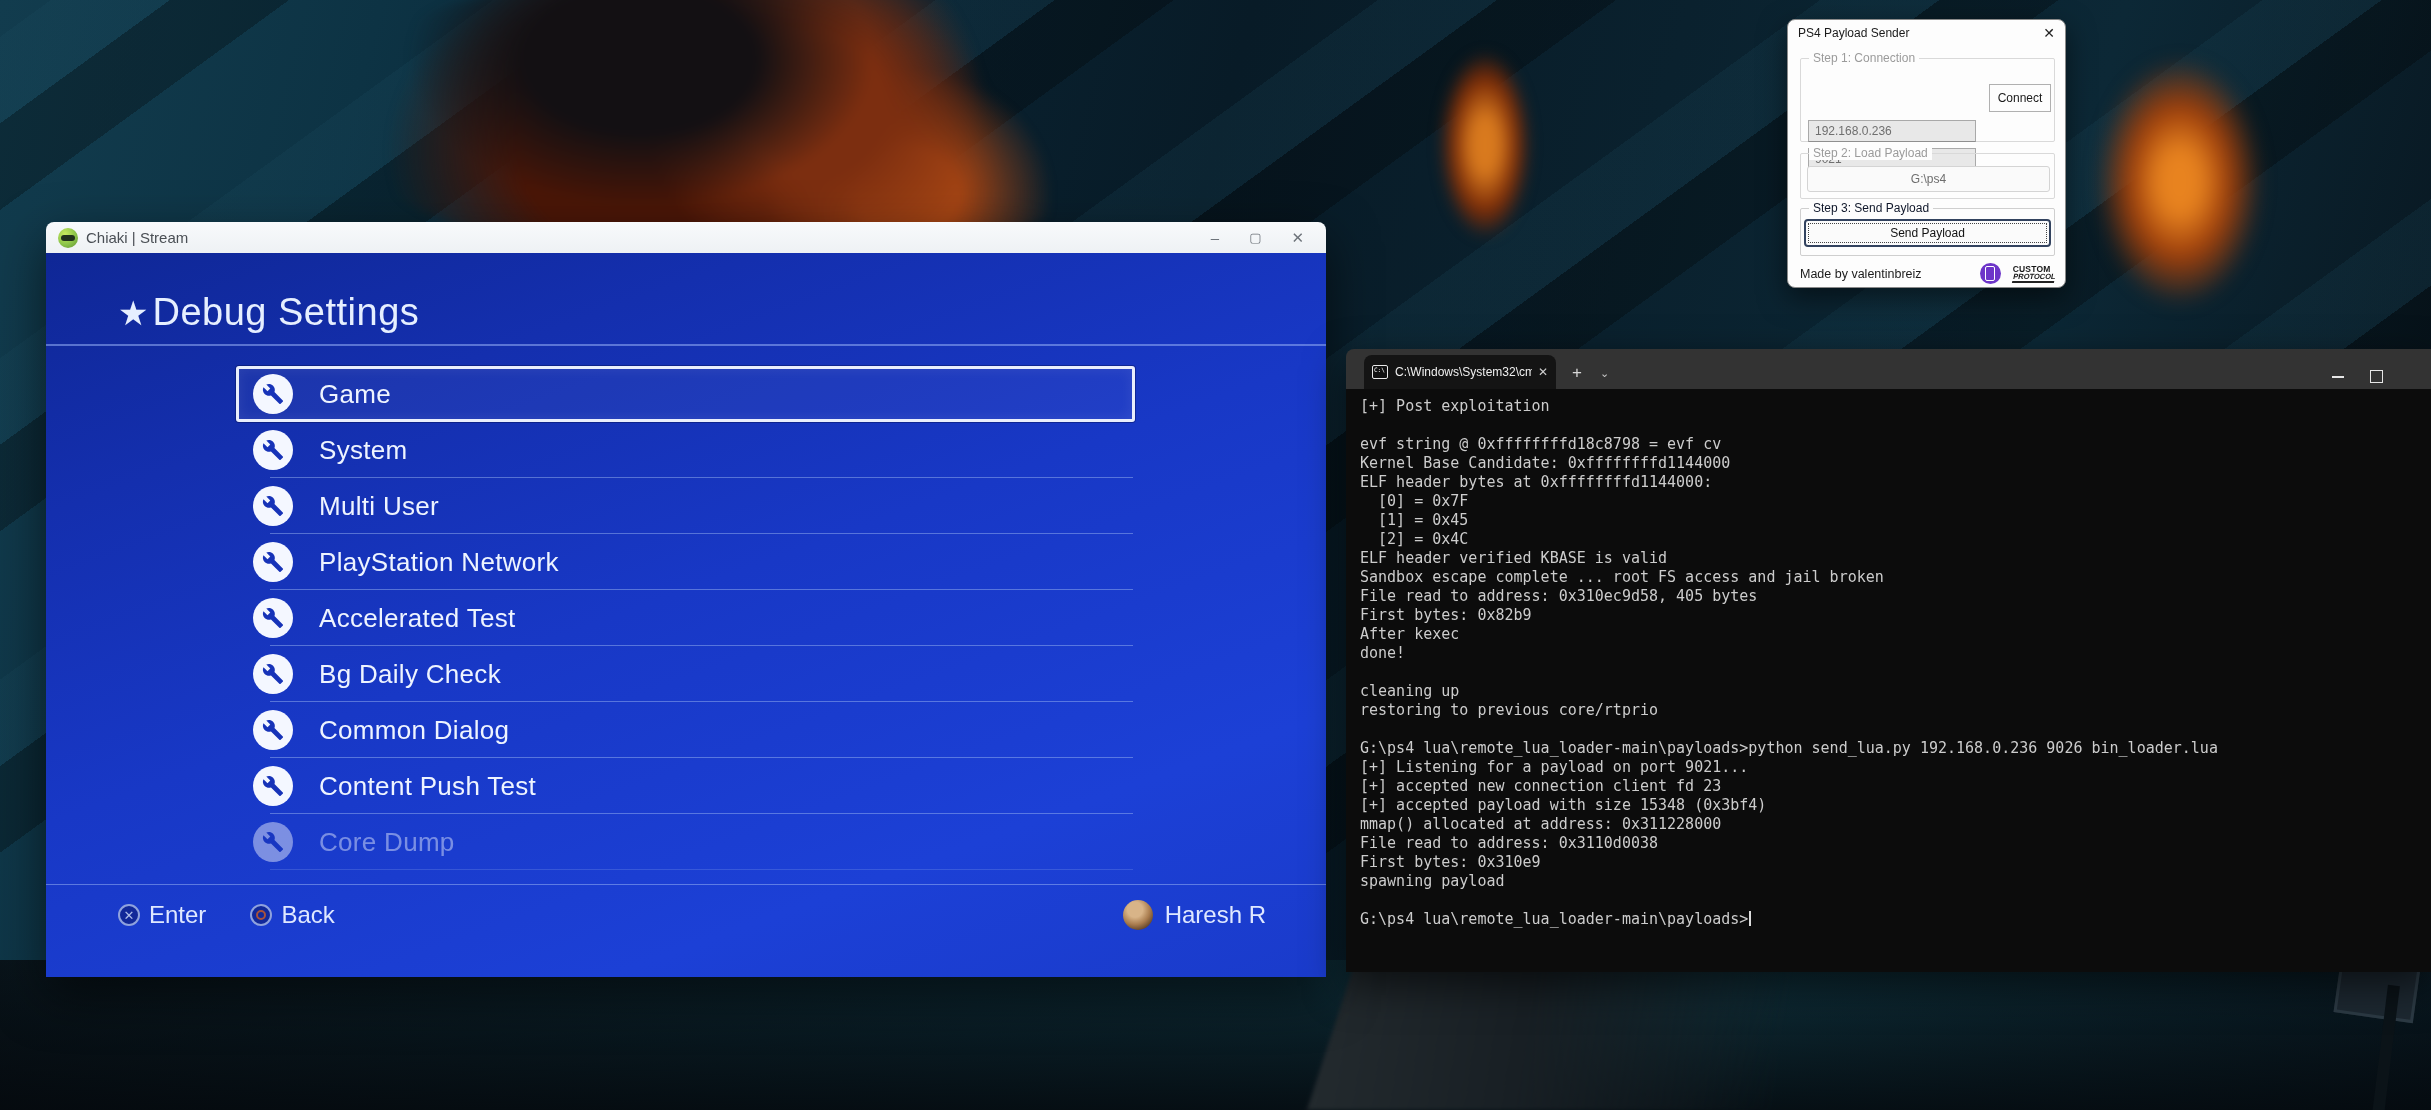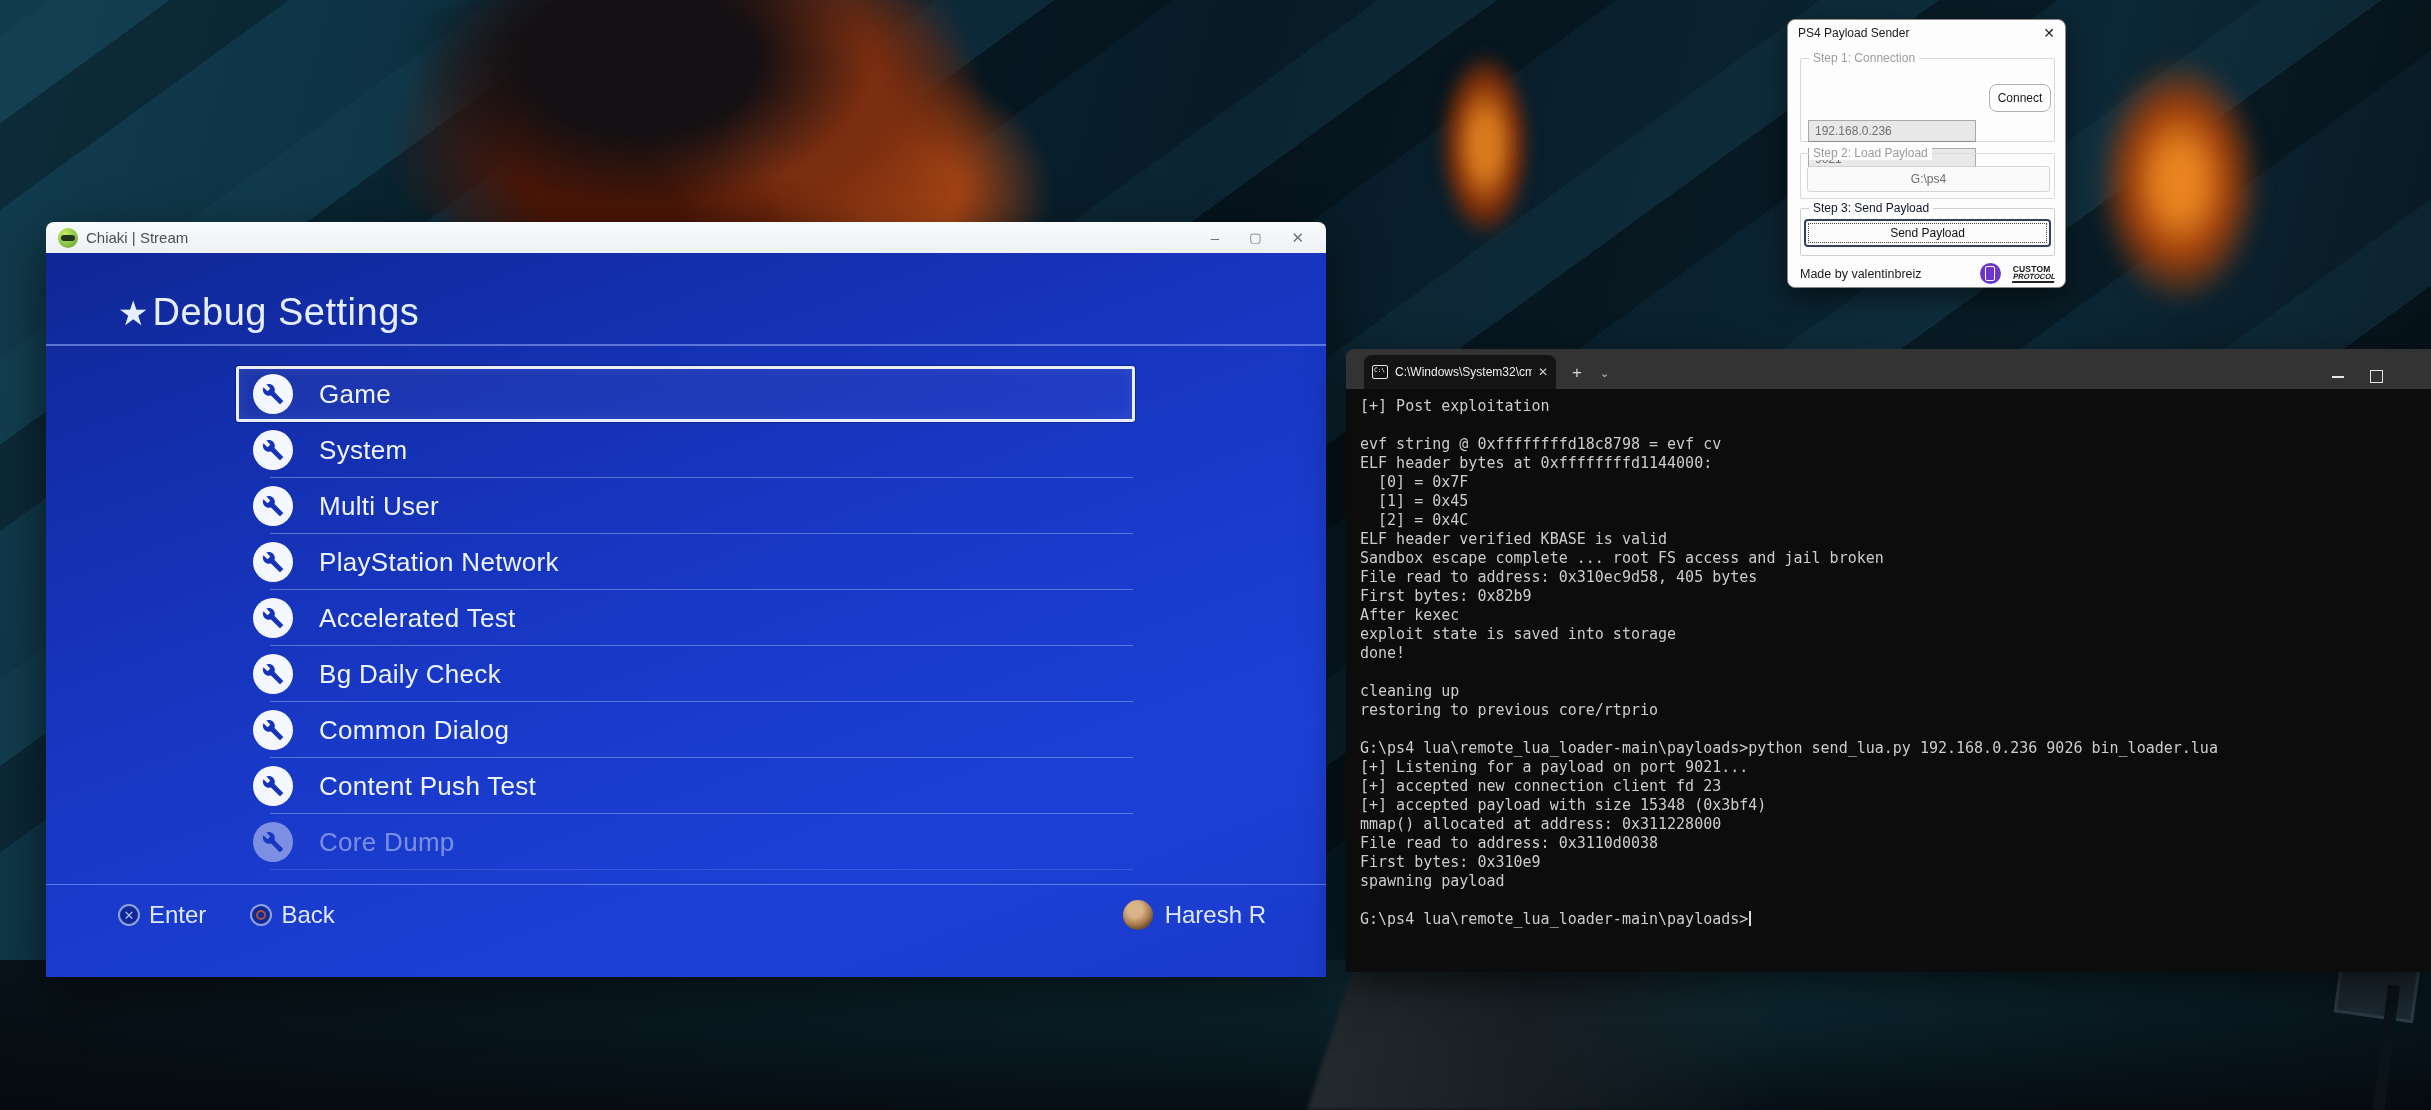--- a/index.html
+++ b/index.html
@@ -87,21 +87,21 @@
   .payload-close{margin-left:auto;font-size:14px;color:#222;line-height:1;}
   .group{position:absolute;border:1px solid #d9d9d9;border-radius:2px;box-sizing:border-box;}
   .group-legend{position:absolute;top:-8px;left:8px;background:#fdfdfd;padding:0 4px;font-size:12px;color:#9b9b9b;}
   .group-legend.dark{color:#0f172a;}
   .g1{left:12px;top:38px;width:255px;height:84px;}
   .tb{position:absolute;left:7px;width:168px;height:22px;background:#e8e8e8;border:1px solid #a9a9a9;
     border-bottom-color:#8f8f8f;box-sizing:border-box;font-size:12px;color:#6f6f6f;padding:0 6px;
     font-family:"Liberation Sans",sans-serif;display:flex;align-items:center;margin-top:48px;}
   .tb-ip{top:13px;} .tb-port{top:41px;}
   .btn-connect{position:absolute;left:188px;top:25px;width:60px;height:26px;background:#fdfdfd;
-    border:1px solid #b0b0b0;border-radius:8px;font-size:12px;color:#1a1a1a;
+    border:1px solid #b0b0b0;border-radius:0;font-size:12px;color:#1a1a1a;
     display:flex;align-items:center;justify-content:center;}
   .g2{left:12px;top:133px;width:255px;height:46px;}
   .btn-file{position:absolute;left:6px;top:12px;width:241px;height:24px;background:#fafafa;
     border:1px solid #d4d4d4;border-radius:3px;font-size:12px;color:#6e6e6e;
     display:flex;align-items:center;justify-content:center;}
   .g3{left:12px;top:188px;width:255px;height:48px;border-color:#cfcfcf;}
   .btn-send{position:absolute;left:3px;top:10px;width:247px;height:28px;background:#fbfbfb;
     border:2px solid #33435f;border-radius:4px;outline:1px dotted #444;outline-offset:-5px;
     font-size:12px;color:#111;display:flex;align-items:center;justify-content:center;box-sizing:border-box;}
   .payload-footer{position:absolute;left:12px;right:10px;top:243px;display:flex;align-items:center;}
@@ -306,30 +306,30 @@
     <span class="term-dd">⌄</span>
     <span class="term-wincontrols">
       <span class="twc-min"></span>
       <span class="twc-max"></span>
     </span>
   </div>
   <div class="term-body" id="term-body">
       <div class="term-line">[+] Post exploitation</div>
       <div class="term-line"></div>
       <div class="term-line">evf string @ 0xffffffffd18c8798 = evf cv</div>
+      <div class="term-line">Kernel Base Candidate: 0xffffffffd1144000</div>
       <div class="term-line">ELF header bytes at 0xffffffffd1144000:</div>
       <div class="term-line">  [0] = 0x7F</div>
       <div class="term-line">  [1] = 0x45</div>
       <div class="term-line">  [2] = 0x4C</div>
       <div class="term-line">ELF header verified KBASE is valid</div>
       <div class="term-line">Sandbox escape complete ... root FS access and jail broken</div>
       <div class="term-line">File read to address: 0x310ec9d58, 405 bytes</div>
       <div class="term-line">First bytes: 0x82b9</div>
       <div class="term-line">After kexec</div>
-      <div class="term-line">exploit state is saved into storage</div>
       <div class="term-line">done!</div>
       <div class="term-line"></div>
       <div class="term-line">cleaning up</div>
       <div class="term-line">restoring to previous core/rtprio</div>
       <div class="term-line"></div>
       <div class="term-line">G:\ps4 lua\remote_lua_loader-main\payloads&gt;python send_lua.py 192.168.0.236 9026 bin_loader.lua</div>
       <div class="term-line">[+] Listening for a payload on port 9021...</div>
       <div class="term-line">[+] accepted new connection client fd 23</div>
       <div class="term-line">[+] accepted payload with size 15348 (0x3bf4)</div>
       <div class="term-line">mmap() allocated at address: 0x311228000</div>

